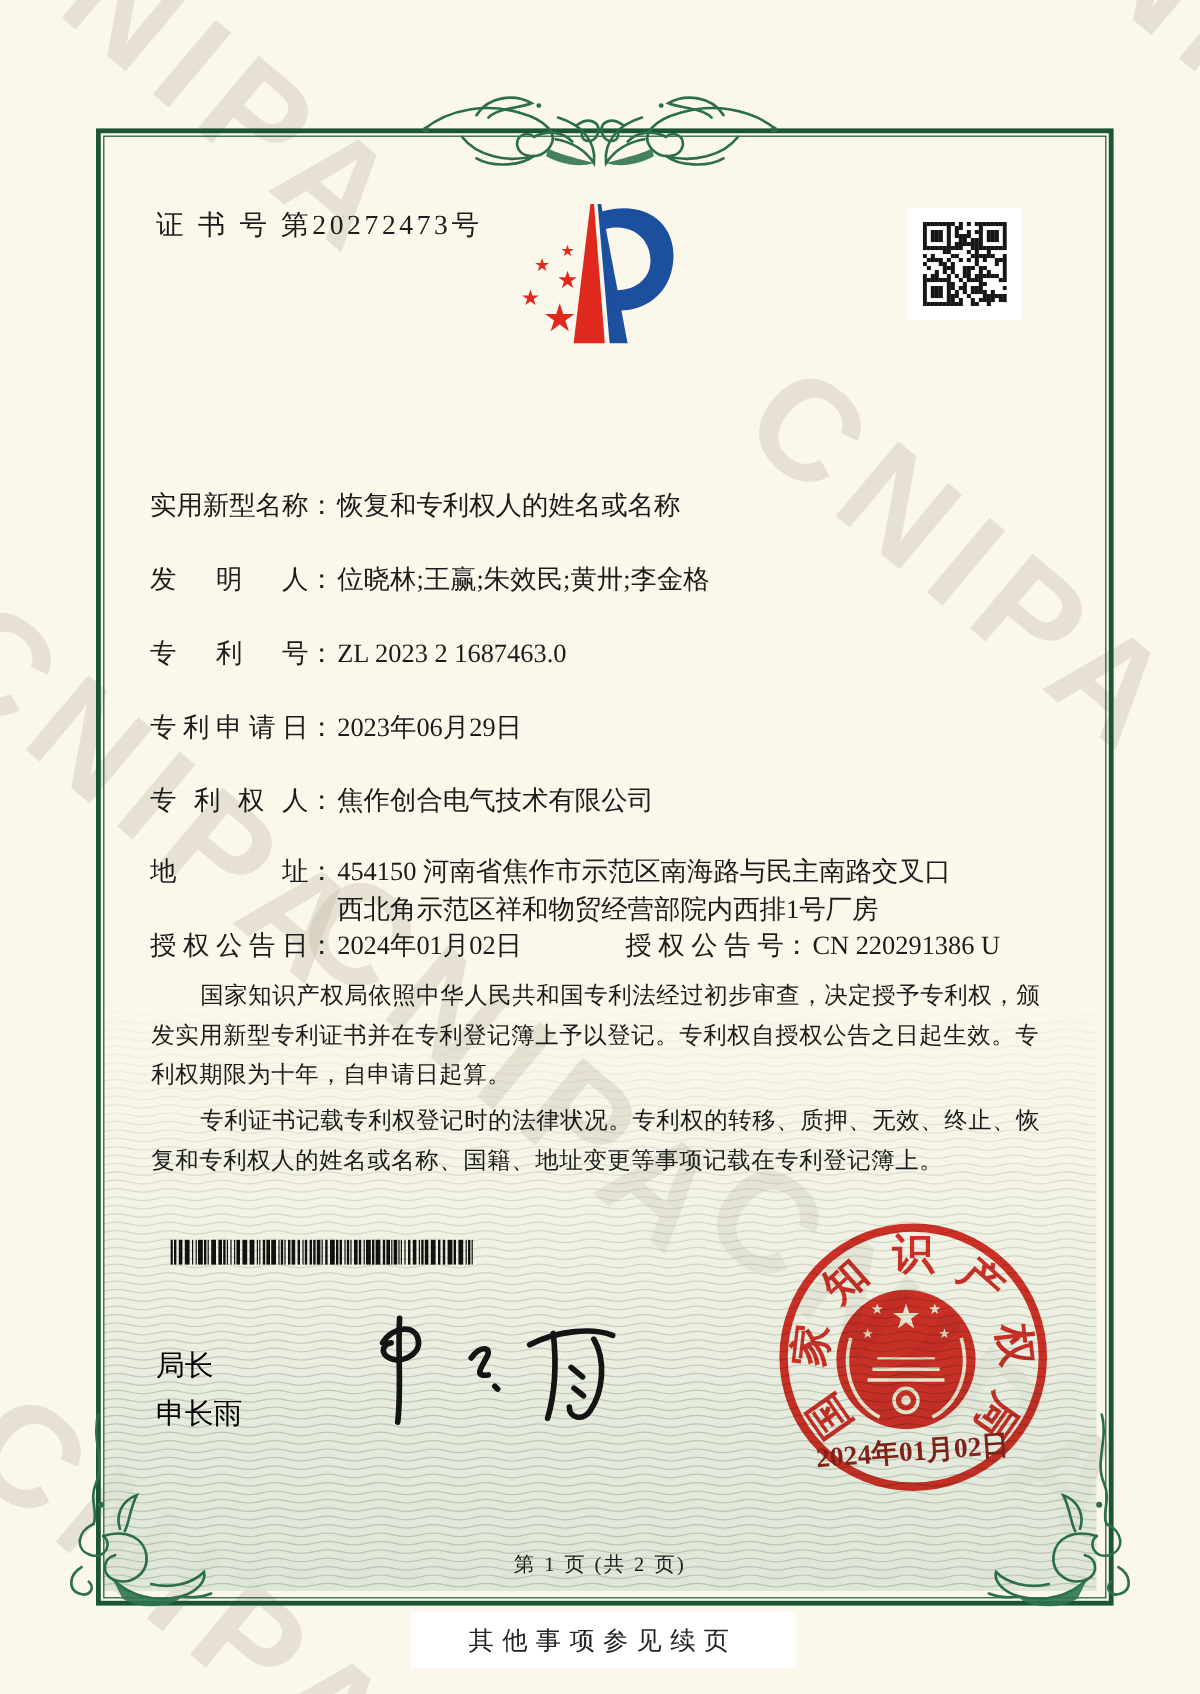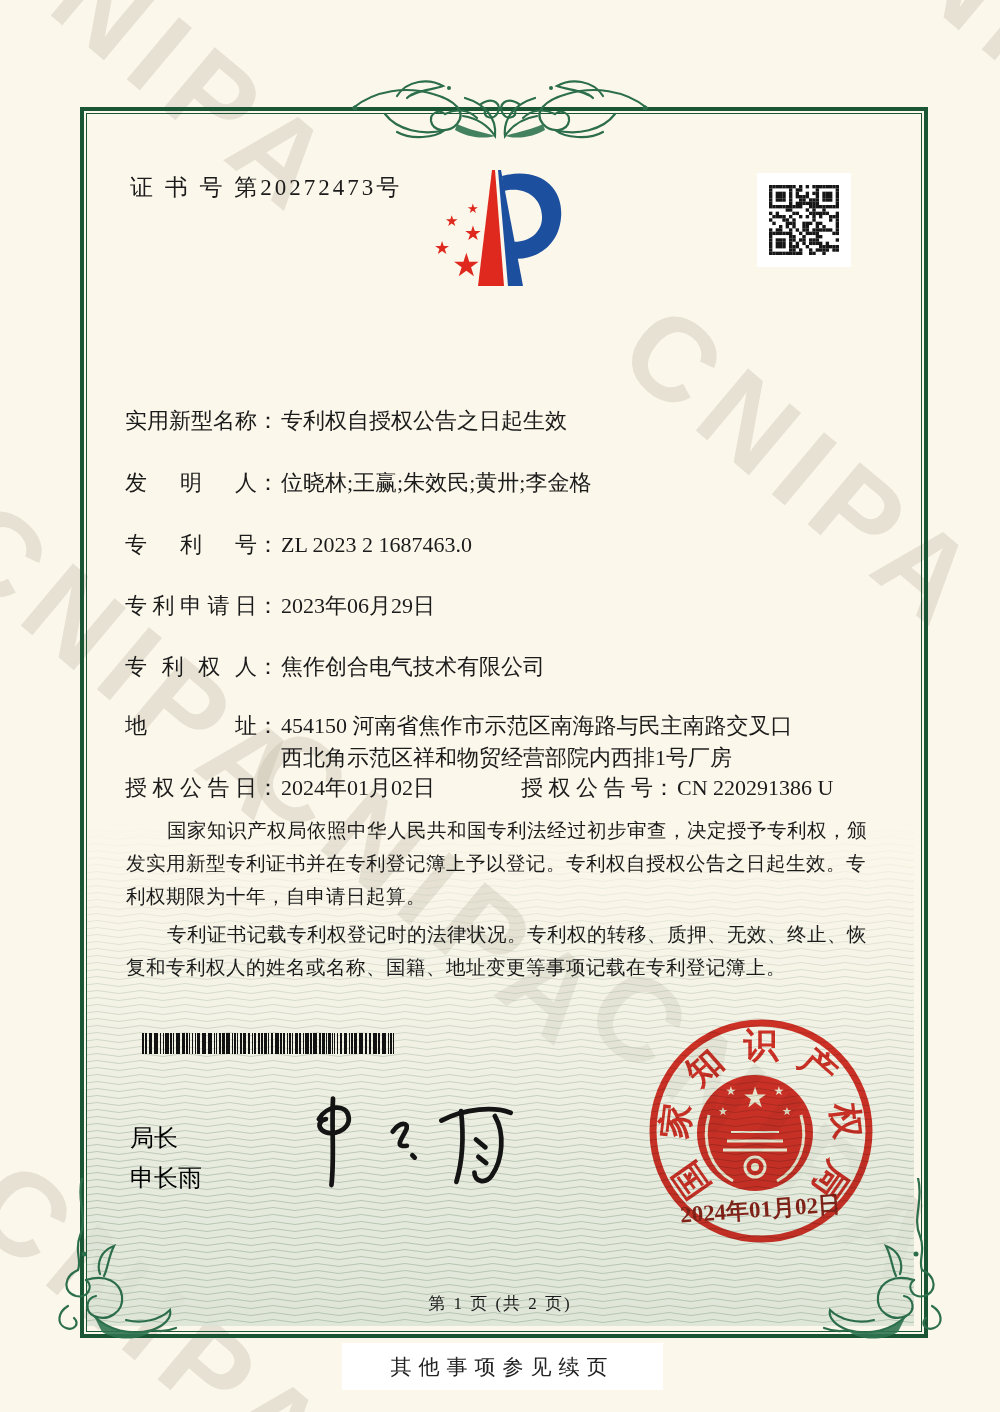--- a/index.html
+++ b/index.html
@@ -426,21 +426,21 @@
         <rect x="66.67" y="43.33" width="3.38" height="3.38" fill="#161616"></rect>
         <rect x="66.67" y="46.67" width="3.38" height="3.38" fill="#161616"></rect>
         <rect x="66.67" y="53.33" width="3.38" height="3.38" fill="#161616"></rect>
         <rect x="66.67" y="60.00" width="3.38" height="3.38" fill="#161616"></rect>
         <rect x="66.67" y="63.33" width="3.38" height="3.38" fill="#161616"></rect>
       </svg>
   </div>
 
 
   <div class="row" style="top:406px;">
-    <span class="lbl">实用新型名称</span><span class="col">：</span><span class="val">专利权自授权公告之日起生效</span>
+    <span class="lbl">实用新型名称</span><span class="col">：</span><span class="val">恢复和专利权人的姓名或名称</span>
   </div>
   <div class="row" style="top:468px;">
     <span class="lbl">发明人</span><span class="col">：</span><span class="val">位晓林;王赢;朱效民;黄卅;李金格</span>
   </div>
   <div class="row" style="top:530px;">
     <span class="lbl">专利号</span><span class="col">：</span><span class="val">ZL 2023 2 1687463.0</span>
   </div>
   <div class="row" style="top:591px;">
     <span class="lbl">专利申请日</span><span class="col">：</span><span class="val">2023年06月29日</span>
   </div>

